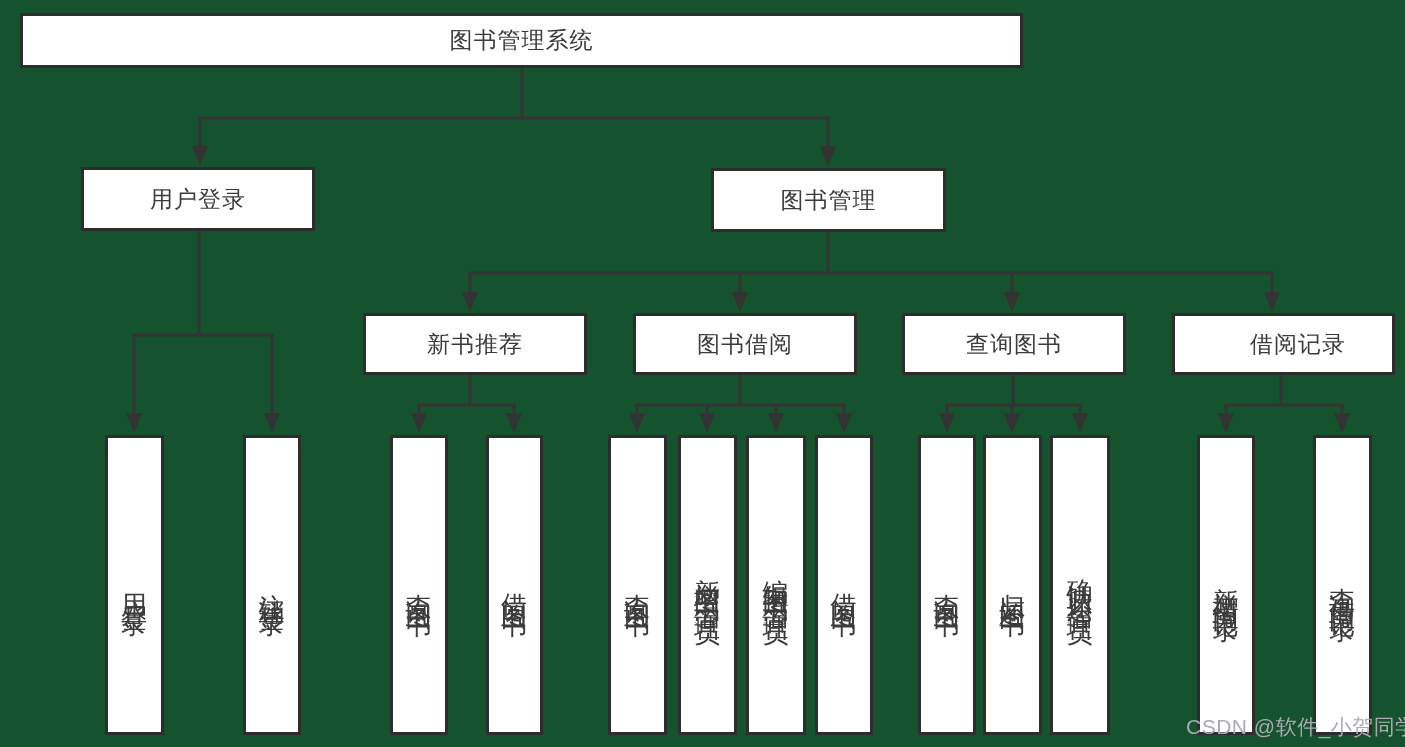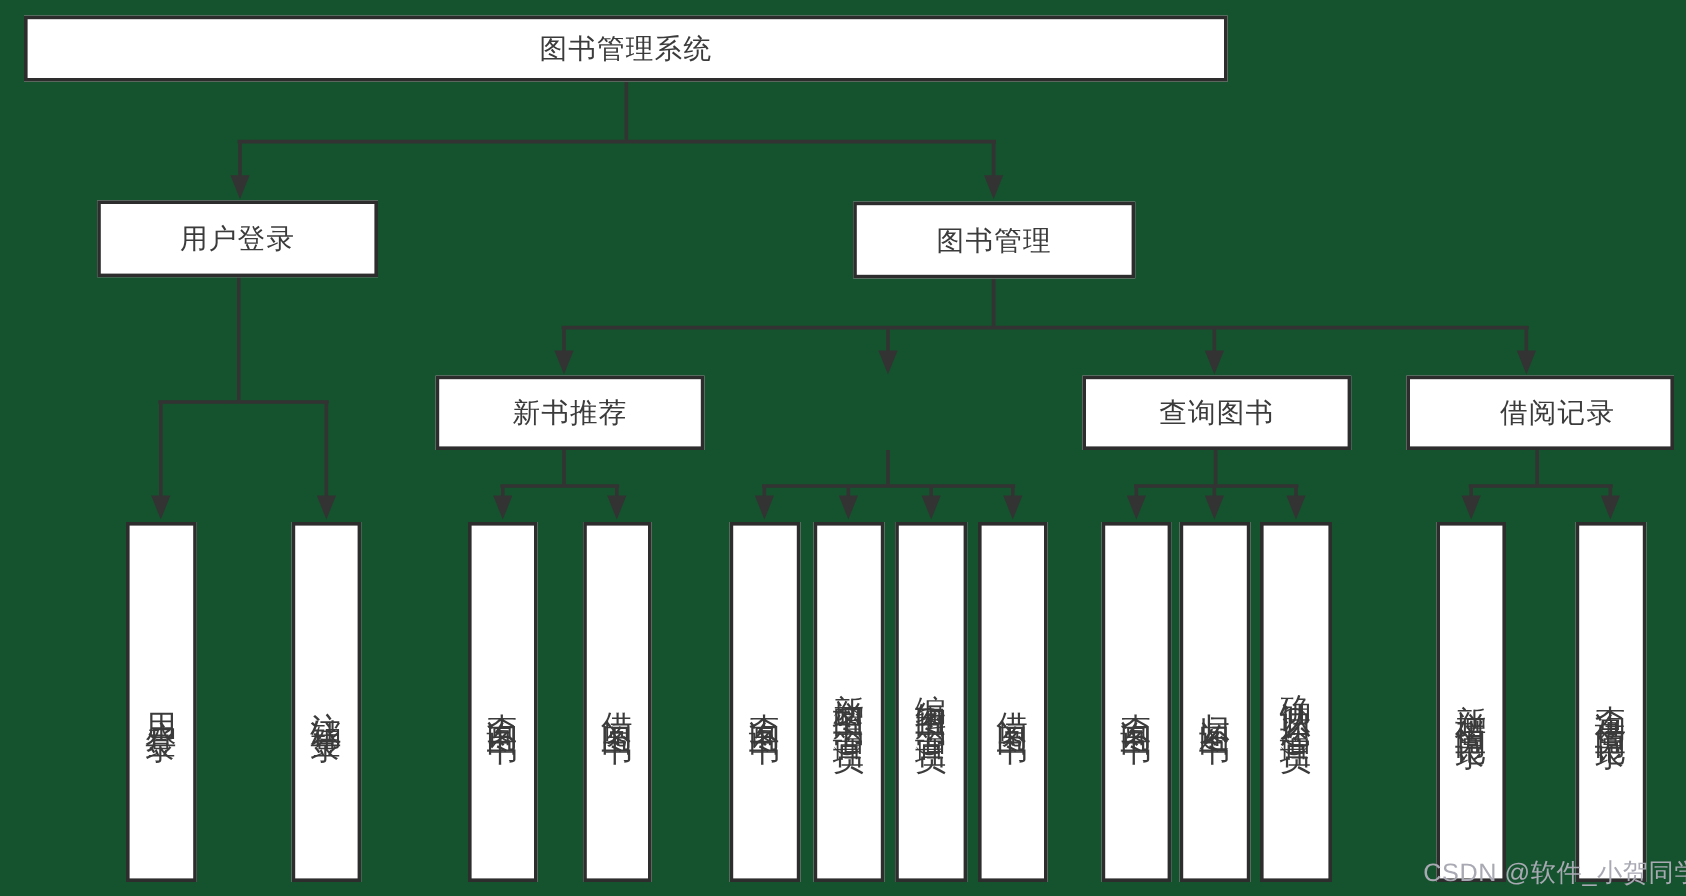--- a/index.html
+++ b/index.html
@@ -83,20 +83,21 @@
       <polygon points="1334,413 1350,413 1342,433"></polygon>
     </g>
   </svg>
 
   <div class="node h" style="left:20px; top:13px; width:1003px; height:55px;">图书管理系统</div>
 
   <div class="node h" style="left:81px; top:167px; width:234px; height:64px;">用户登录</div>
   <div class="node h" style="left:363px; top:313px; width:224px; height:62px;">新书推荐</div>
 
   <div class="node h" style="left:711px; top:168px; width:235px; height:64px;">图书管理</div>
+  <div class="node h" style="left:633px; top:313px; width:224px; height:62px;">图书借阅</div>
   <div class="node h" style="left:902px; top:313px; width:224px; height:62px;">查询图书</div>
   <div class="node h" style="left:1172px; top:313px; width:223px; height:62px;padding-left:29px;">借阅记录</div>
 
   <div class="node v" style="left:105px; top:435px; width:59px; height:300px;">用户登录</div>
   <div class="node v" style="left:243px; top:435px; width:58px; height:300px;">注销登录</div>
 
   <div class="node v" style="left:390px; top:435px; width:58px; height:300px;">查询图书</div>
   <div class="node v" style="left:486px; top:435px; width:57px; height:300px;">借阅图书</div>
 
   <div class="node v" style="left:608px; top:435px; width:59px; height:300px;">查询图书</div>

